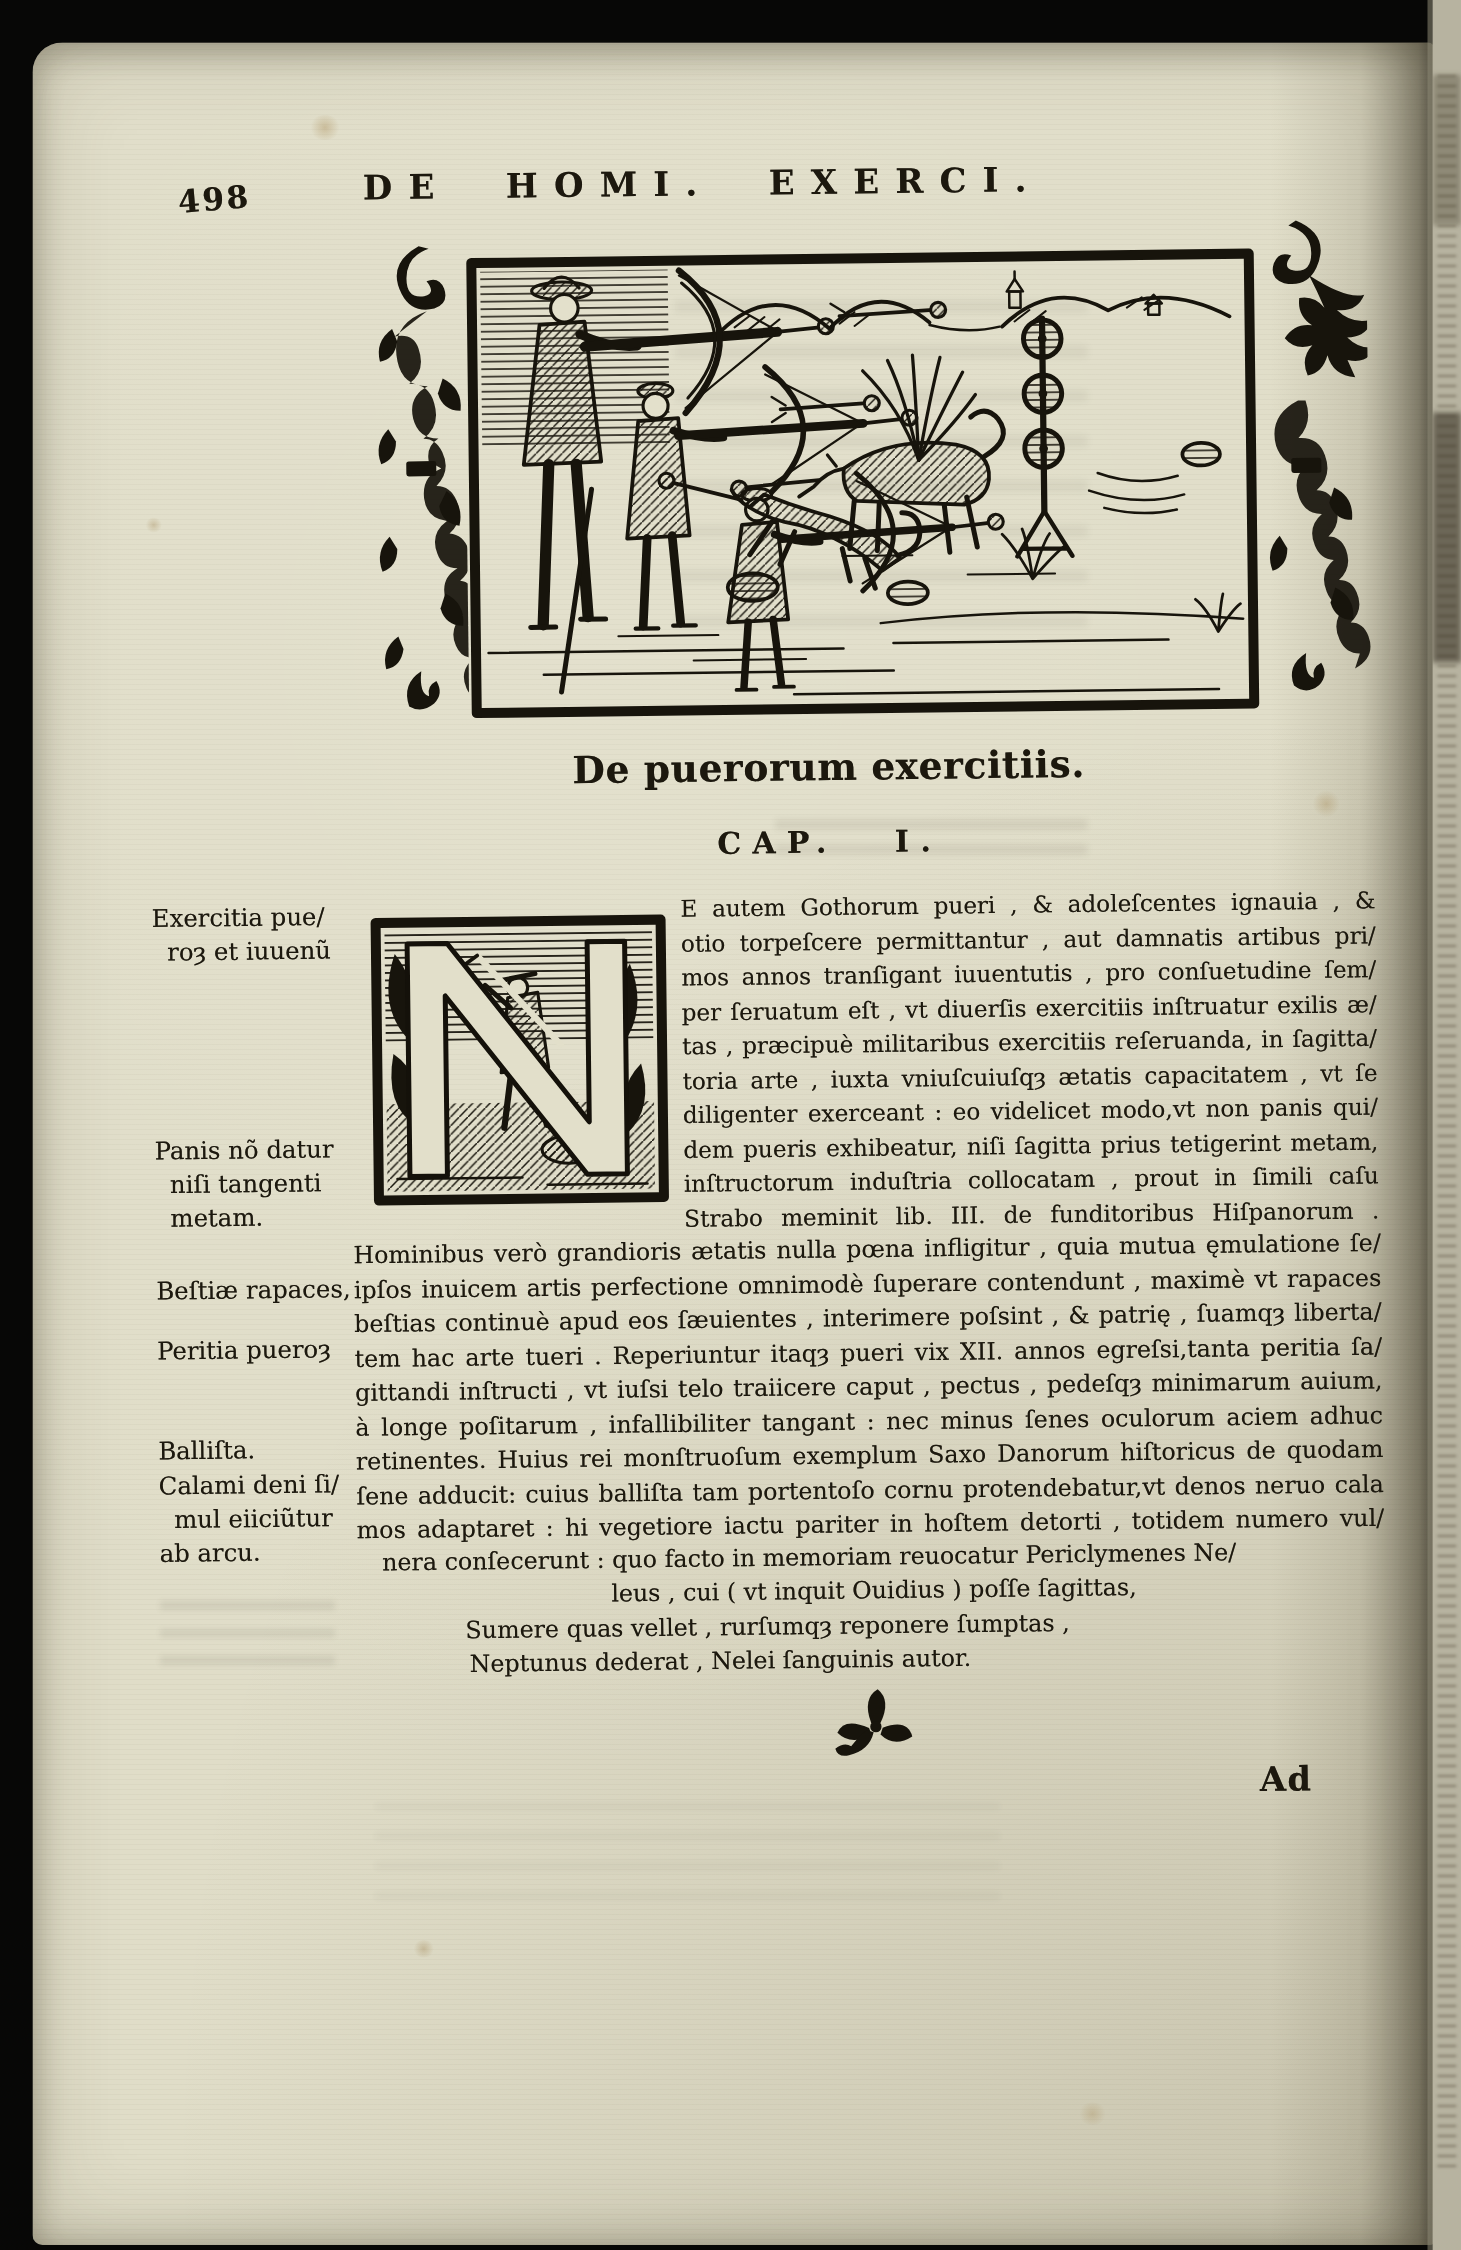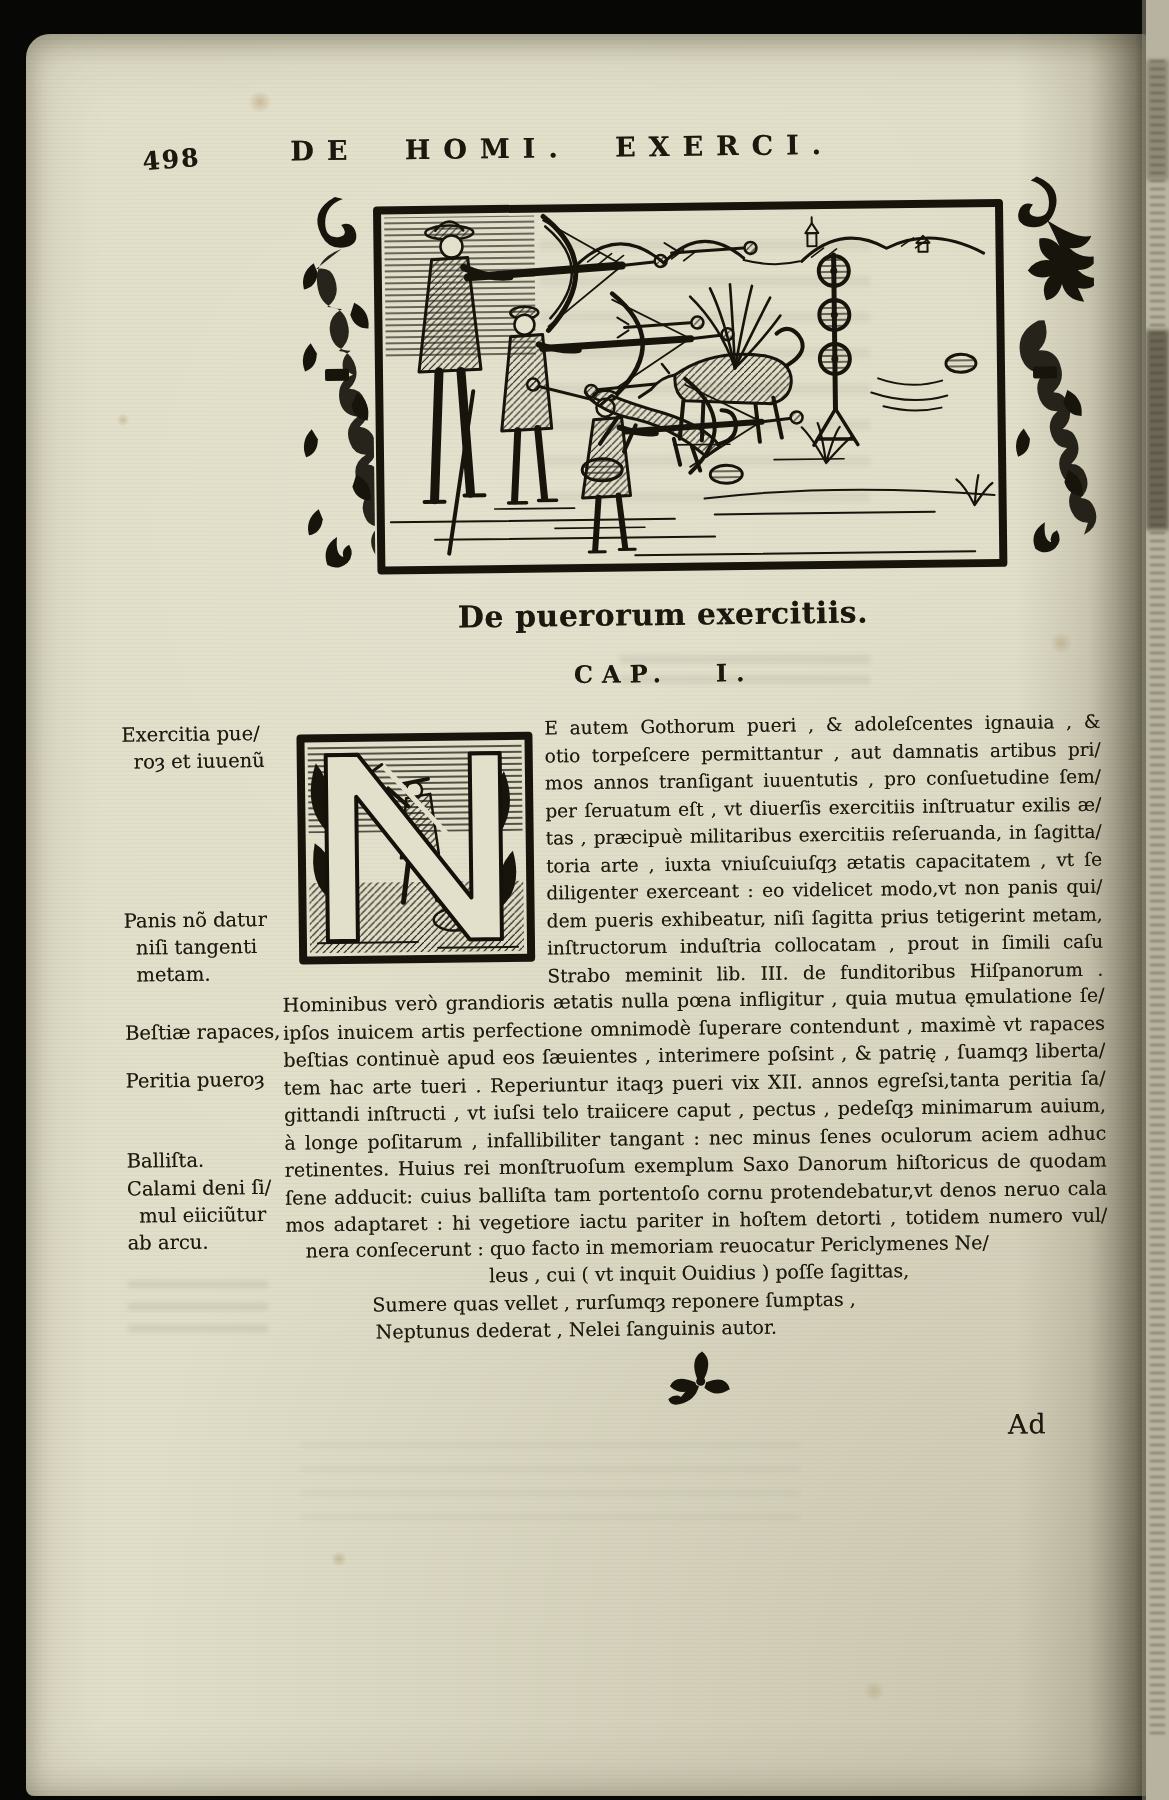--- a/index.html
+++ b/index.html
@@ -52,21 +52,21 @@
   .mn1{top:716px;} .mn2{top:902px;} .mn3{top:1014px;} .mn4{top:1062px;} .mn5{top:1142px;} .mn6{top:1170px;}
 
   .col-a{position:absolute;left:545px;top:714px;width:556px;font-size:18.5px;line-height:27.5px;}
   .col-b{position:absolute;left:280px;top:988px;width:822px;font-size:19px;line-height:27.6px;}
   .jl{text-align:justify;text-align-last:justify;white-space:normal;height:27.5px;overflow:visible;}
   .free-line{position:absolute;font-size:19px;white-space:nowrap;}
   .cl1{left:300px;top:1236px;} .cl2{left:483px;top:1263px;}
   .vl1{left:366px;top:1291px;} .vl2{left:369px;top:1318px;}
 
   .fleuron{position:absolute;left:648px;top:1350px;width:78px;height:60px;}
-  .catchword{position:absolute;left:1000px;top:1414px;font-size:27px;font-weight:normal;letter-spacing:1px;}
+  .catchword{position:absolute;left:1000px;top:1414px;font-size:27px;font-weight:bold;letter-spacing:1px;}
 
   .ghost{position:absolute;pointer-events:none;filter:blur(2.5px);}
   .g1{left:540px;top:232px;width:330px;height:270px;opacity:.5;
       background:repeating-linear-gradient(0deg, rgba(40,35,22,.10) 0 10px, rgba(0,0,0,0) 10px 36px);}
   .g2{left:620px;top:652px;width:250px;height:32px;opacity:.6;
       background:repeating-linear-gradient(0deg, rgba(40,35,22,.12) 0 9px, rgba(0,0,0,0) 9px 20px);}
   .g3{left:128px;top:1268px;width:140px;height:64px;opacity:.7;
       background:repeating-linear-gradient(0deg, rgba(40,35,22,.12) 0 7px, rgba(0,0,0,0) 7px 22px);}
   .g4{left:300px;top:1430px;width:500px;height:90px;opacity:.45;
       background:repeating-linear-gradient(0deg, rgba(40,35,22,.08) 0 6px, rgba(0,0,0,0) 6px 24px);}

